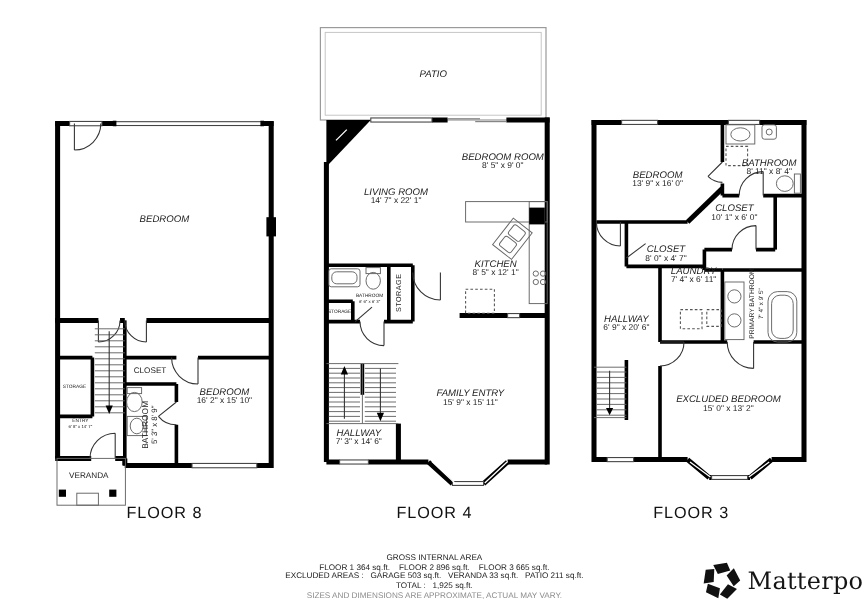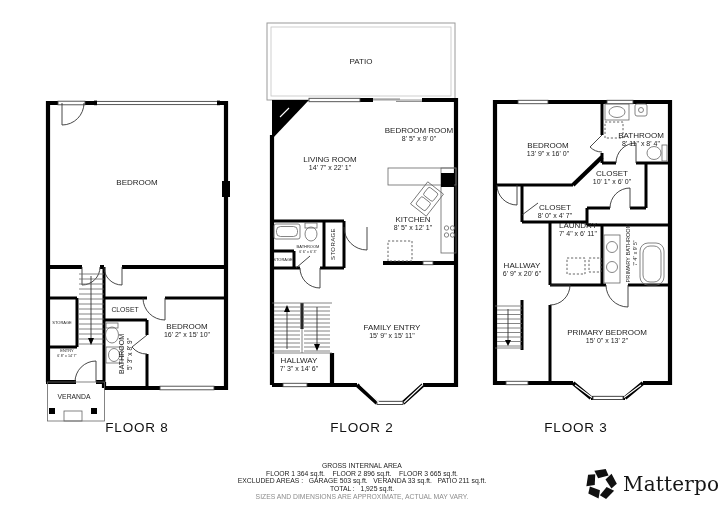--- a/index.html
+++ b/index.html
@@ -14,21 +14,21 @@
   .d {stroke:#333;stroke-width:.9;fill:none;}
   .dash{stroke:#555;stroke-width:.9;fill:none;stroke-dasharray:2.2 1.8;}
   .wh{stroke:#fff;stroke-width:1.1;fill:none;}
   .blk{fill:#000;stroke:none;}
   .patio{stroke:#9a9a9a;stroke-width:1;fill:none;}
   .patio2{stroke:#c4c4c4;stroke-width:.8;fill:none;}
   
   .lbl{position:absolute;transform:translate(-50%,-50%);text-align:center;color:#1c1c1c;
        white-space:nowrap;line-height:1.18;}
   .lbl .nm,.lbl .dm{display:block;}
-  .lbl-lg .nm{font-size:8px;}   .lbl-lg .dm{font-size:7px;}
+  .lbl-lg .nm{font-size:8px;font-style:italic;}   .lbl-lg .dm{font-size:7px;}
   .lbl-md .nm{font-size:6.8px;}
   .lbl-sm .nm{font-size:4px;}   .lbl-sm .dm{font-size:3.6px;}
   .rot{transform:translate(-50%,-50%) rotate(-90deg);}
   .lbl-v .nm{font-size:7px;}    .lbl-v .dm{font-size:6.5px;}
   .lbl-v2 .nm{font-size:5.6px;} .lbl-v2 .dm{font-size:5.2px;}
   .vstor .nm{font-size:6px;letter-spacing:.4px;}
   .floor-title{position:absolute;transform:translate(-50%,-50%);font-size:13.5px;
        letter-spacing:.8px;color:#111;white-space:nowrap;}
   
   .footer{position:absolute;left:182px;top:462px;width:360px;text-align:center;color:#222;}
@@ -274,21 +274,21 @@
     <span class="nm">STORAGE</span>
     </div>
   <div class="lbl lbl-lg" style="left:392px;top:332px">
     <span class="nm">FAMILY ENTRY</span>
     <span class="dm">15' 9" x 15' 11"</span>
     </div>
   <div class="lbl lbl-lg" style="left:299px;top:365px">
     <span class="nm">HALLWAY</span>
     <span class="dm">7' 3" x 14' 6"</span>
     </div>
-  <div class="floor-title" style="left:362px;top:427px">FLOOR 2</div>
+  <div class="floor-title" style="left:362px;top:427px">FLOOR 4</div>
 
   <div class="lbl lbl-lg" style="left:548px;top:150px">
     <span class="nm">BEDROOM</span>
     <span class="dm">13' 9" x 16' 0"</span>
     </div>
   <div class="lbl lbl-lg" style="left:641px;top:140px">
     <span class="nm">BATHROOM</span>
     <span class="dm">8' 11" x 8' 4"</span>
     </div>
   <div class="lbl lbl-lg" style="left:612px;top:178px">
@@ -305,21 +305,21 @@
     </div>
   <div class="lbl lbl-lg" style="left:522px;top:270px">
     <span class="nm">HALLWAY</span>
     <span class="dm">6' 9" x 20' 6"</span>
     </div>
   <div class="lbl lbl-v2 rot" style="left:631px;top:253px">
     <span class="nm">PRIMARY BATHROOM</span>
     <span class="dm">7' 4" x 9' 5"</span>
     </div>
   <div class="lbl lbl-lg" style="left:607px;top:337px">
-    <span class="nm">PRIMARY BEDROOM</span>
+    <span class="nm">EXCLUDED BEDROOM</span>
     <span class="dm">15' 0" x 13' 2"</span>
     </div>
   <div class="floor-title" style="left:576px;top:427px">FLOOR 3</div>
 
   <div class="footer">
     <div class="f-line">GROSS INTERNAL AREA</div>
     <div class="f-line">FLOOR 1 364 sq.ft.    FLOOR 2 896 sq.ft.    FLOOR 3 665 sq.ft.</div>
     <div class="f-line">EXCLUDED AREAS :   GARAGE 503 sq.ft.   VERANDA 33 sq.ft.   PATIO 211 sq.ft.</div>
     <div class="f-line">TOTAL :   1,925 sq.ft.</div>
     <div class="f-line f-gray">SIZES AND DIMENSIONS ARE APPROXIMATE, ACTUAL MAY VARY.</div>

